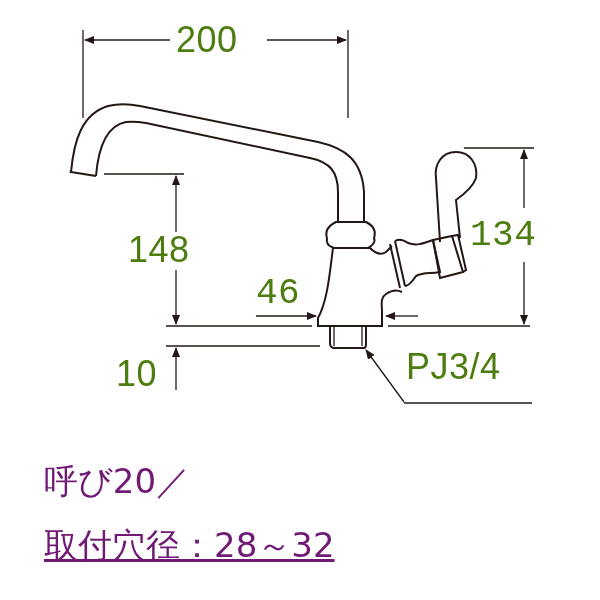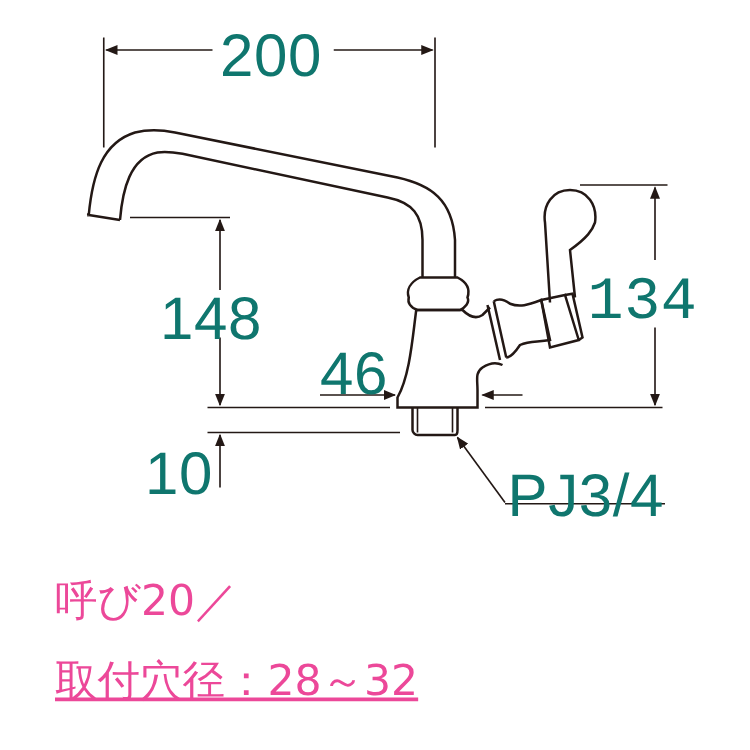--- a/index.html
+++ b/index.html
@@ -1,19 +1,19 @@
 <!DOCTYPE html>
 <html><head>
 <meta charset="utf-8">
 <style>
   html, body { margin: 0; padding: 0; background: #ffffff; }
   body { width: 600px; height: 600px; position: relative; overflow: hidden; font-family: "Liberation Sans", "DejaVu Sans", sans-serif; color: #231815; }
   svg.drawing { position: absolute; left: 0; top: 0; }
-  .dim { position: absolute; font-size: 48px; line-height: 1; color: #0f766e; letter-spacing: 0.5px; }
-  .spec { position: absolute; left: 44px; font-size: 34px; line-height: 1; color: #ec4899; font-family: "DejaVu Sans", sans-serif; }
+  .dim { position: absolute; font-size: 36px; line-height: 1; color: #4d7c0f; letter-spacing: 0.5px; }
+  .spec { position: absolute; left: 44px; font-size: 34px; line-height: 1; color: #701a75; font-family: "DejaVu Sans", sans-serif; }
 </style>
 </head>
 <body>
 
 <svg class="drawing" width="600" height="600" viewBox="0 0 600 600" xmlns="http://www.w3.org/2000/svg">
   <defs>
     <marker id="arr" markerWidth="10" markerHeight="8" refX="9" refY="4" orient="auto" markerUnits="userSpaceOnUse">
       <path d="M0,0 L10,4 L0,8 Z" fill="#231815"></path>
     </marker>
   </defs>
@@ -69,18 +69,18 @@
     <line x1="524" y1="262" x2="524" y2="324" marker-end="url(#arr)"></line>
 
     <line x1="404" y1="402" x2="366" y2="350" marker-end="url(#arr)"></line>
     <line x1="404" y1="403" x2="532" y2="403"></line>
   </g>
 </svg>
 
 <div class="dim" style="left:176px; top:22px;">200</div>
 <div class="dim" style="left:128px; top:232px;">148</div>
 <div class="dim" style="left:470px; top:218px;font-family:Liberation Mono, monospace;">134</div>
-<div class="dim" style="left:256px; top:276px;">46</div>
+<div class="dim" style="left:256px; top:276px;font-family:Liberation Mono, monospace;">46</div>
 <div class="dim" style="left:116px; top:356px;">10</div>
-<div class="dim" style="left:406px; top:374px;">PJ3/4</div>
+<div class="dim" style="left:406px; top:349px;">PJ3/4</div>
 
 <div class="spec" style="top:464px;">呼び20／</div>
 <div class="spec" style="top:528px;text-decoration:underline;">取付穴径：28～32</div>
 
 </body></html>

